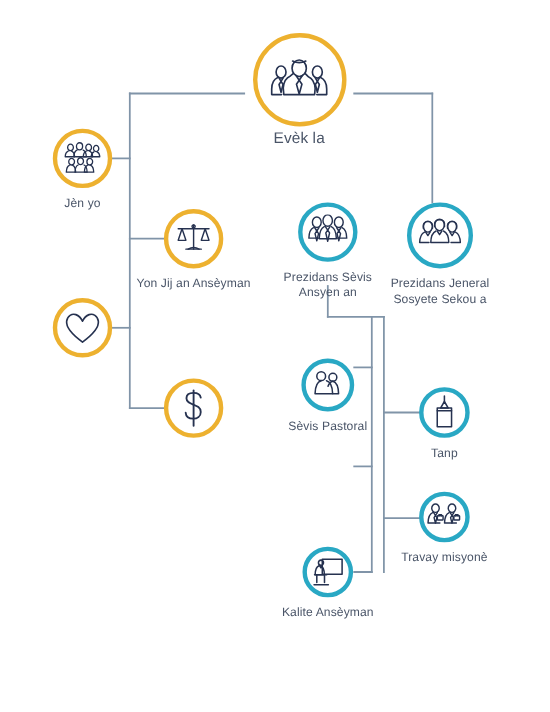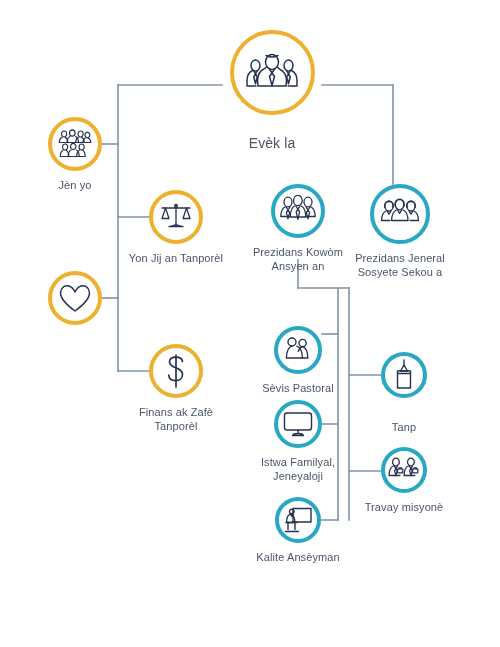--- a/index.html
+++ b/index.html
@@ -47,21 +47,21 @@
     text-align: center;
     color: #4a5568;
     font-size: 11px;
     line-height: 14px;
     white-space: pre-line;
     letter-spacing: 0.1px;
   }
   .node-root .node-label {
     font-size: 14px;
     line-height: 17px;
-    margin-top: 20px;
+    margin-top: 2px;
   }
   .node-ring svg { display: block; }
 </style>
 </head>
 <body>
 
 <div id="chart-root">
 
   <svg id="connector-layer" viewBox="0 0 500 647" xmlns="http://www.w3.org/2000/svg">
     <g stroke="#8094a8" stroke-width="1.6" fill="none" stroke-linecap="square">
@@ -152,21 +152,21 @@
             <path d="M3 7 h28"></path>
             <path d="M17 3.5 a1.4 1.4 0 1 0 0.01 0z"></path>
             <path d="M3 7 L-0.5 17.5 h7z" transform="translate(3.5,0)"></path>
             <path d="M31 7 L27.5 17.5 h7z" transform="translate(-3.5,0)"></path>
             <path d="M10 25.5 h14"></path>
             <path d="M12 25.5 q5 -3 10 0"></path>
           </g>
         </svg>
       </span>
     </div>
-    <div class="node-label">Yon Jij an Tanporèl</div>
+    <div class="node-label">Yon Jij an Ansèyman</div>
   </div>
 
   <div class="node" style="left:75px; top:271px;">
     <div class="node-ring ring-gold" style="width:54px;height:54px;">
       <span>
         <svg width="34" height="31" viewBox="0 0 34 31">
           <path d="M17 28 C 6 20 2 14 2.6 9 C 3.2 4 7.5 1.8 11 3 C 13.6 3.9 15.8 6.4 17 9 C 18.2 6.4 20.4 3.9 23 3 C 26.5 1.8 30.8 4 31.4 9 C 32 14 28 20 17 28 Z" fill="none" stroke="#263250" stroke-width="1.5" stroke-linejoin="round"></path>
         </svg>
       </span>
     </div>
@@ -176,22 +176,20 @@
     <div class="node-ring ring-gold" style="width:54px;height:54px;">
       <span>
         <svg width="26" height="36" viewBox="0 0 26 36">
           <g fill="none" stroke="#263250" stroke-width="1.7" stroke-linecap="round" stroke-linejoin="round">
             <path d="M13 2 v32"></path>
             <path d="M19.5 8.5 C 19 5.5 16.5 4.2 13 4.2 C 9 4.2 6.5 6 6.5 9 C 6.5 16 19.5 13.5 19.5 21.5 C 19.5 25.5 16.3 27.6 12.7 27.6 C 8.6 27.6 6 25.6 5.8 22.2"></path>
           </g>
         </svg>
       </span>
     </div>
-    <div class="node-label">Finans ak Zafè
-Tanporèl</div>
   </div>
 
   <div class="node" style="left:298px; top:184px;">
     <div class="node-ring ring-teal" style="width:54px;height:54px;">
       <span>
         <svg width="38" height="32" viewBox="0 0 38 32">
           <g fill="none" stroke="#263250" stroke-width="1.3" stroke-linejoin="round" stroke-linecap="round">
             <path d="M5 7 a4 4.8 0 1 1 8 0 a4 4.8 0 1 1 -8 0z"></path>
             <path d="M6 12 q-4 1.8 -4.2 9.5 h9"></path>
             <path d="M7 12 l2 3 l2 -3"></path>
@@ -201,21 +199,21 @@
             <path d="M16.8 11 l2.1 3.2 l2.1 -3.2"></path>
             <path d="M18.9 14.2 l-1.7 2.6 l1.7 7.5 l1.7 -7.5z"></path>
             <path d="M25 7 a4 4.8 0 1 1 8 0 a4 4.8 0 1 1 -8 0z"></path>
             <path d="M32 12 q4 1.8 4.2 9.5 h-9"></path>
             <path d="M27 12 l2 3 l2 -3"></path>
             <path d="M29 15 l-1.6 2.4 l1.6 6.5 l1.6 -6.5z"></path>
           </g>
         </svg>
       </span>
     </div>
-    <div class="node-label">Prezidans Kowòm
+    <div class="node-label">Prezidans Sèvis
 Ansyen an</div>
   </div>
 
   <div class="node" style="left:400px; top:184px;align-items:center;">
     <div class="node-ring ring-teal" style="width:60px;height:60px;">
       <span>
         <svg width="42" height="32" viewBox="0 0 42 32">
           <g fill="none" stroke="#263250" stroke-width="1.3" stroke-linejoin="round" stroke-linecap="round">
             <path d="M6 8 a4 5 0 1 1 8 0 a4 5 0 1 1 -8 0z"></path>
             <path d="M5.8 9.5 q-1 -6 4.2 -6 q5.2 0 4.2 6"></path>
@@ -247,35 +245,20 @@
             <path d="M20.6 10.6 q5 1.4 5.2 11.4 h-5.2"></path>
             <path d="M10 10.2 q-5.4 1.6 -5.6 11.8 h16 q-0.2 -10.2 -5.6 -11.8"></path>
             <path d="M20.6 10.6 q-3.2 0.9 -4.4 4.6"></path>
           </g>
         </svg>
       </span>
     </div>
     <div class="node-label">Sèvis Pastoral</div>
   </div>
 
-  <div class="node" style="left:298px; top:400px;">
-    <div class="node-ring ring-teal" style="width:48px;height:48px;">
-      <span>
-        <svg width="32" height="28" viewBox="0 0 32 28">
-          <g fill="none" stroke="#263250" stroke-width="1.4" stroke-linejoin="round" stroke-linecap="round">
-            <rect x="2.5" y="3" width="27" height="17" rx="2.5"></rect>
-            <path d="M16 20 v3.5"></path>
-            <path d="M10.5 25.5 q1 -2 5.5 -2 q4.5 0 5.5 2z"></path>
-          </g>
-        </svg>
-      </span>
-    </div>
-    <div class="node-label">Istwa Familyal,
-Jeneyaloji</div>
-  </div>
 
   <div class="node" style="left:298px; top:497px;align-items:center;">
     <div class="node-ring ring-teal" style="width:46px;height:46px;">
       <span>
         <svg width="30" height="28" viewBox="0 0 30 28">
           <g fill="none" stroke="#263250" stroke-width="1.4" stroke-linejoin="round" stroke-linecap="round">
             <rect x="10" y="2.5" width="18" height="13.5"></rect>
             <path d="M6.5 5.5 a2.3 2.3 0 1 1 4.6 0 a2.3 2.3 0 1 1 -4.6 0z"></path>
             <path d="M7 8.3 q-3.4 1.2 -3.5 8.2 h8.4 q-0.1 -7 -3.5 -8.2"></path>
             <path d="M7.6 8.3 l1.2 2 l1.2 -2"></path>
@@ -283,21 +266,21 @@
             <path d="M5 16.5 v7"></path>
             <path d="M12 16.5 v7"></path>
             <path d="M2.5 25.5 h13"></path>
           </g>
         </svg>
       </span>
     </div>
     <div class="node-label">Kalite Ansèyman</div>
   </div>
 
-  <div class="node" style="left:404px; top:352px;gap:15px;">
+  <div class="node" style="left:404px; top:352px;">
     <div class="node-ring ring-teal" style="width:46px;height:46px;">
       <span>
         <svg width="26" height="32" viewBox="0 0 26 32">
           <g fill="none" stroke="#263250" stroke-width="1.4" stroke-linejoin="round" stroke-linecap="round">
             <path d="M13 1 v5"></path>
             <path d="M13 6 L9.5 12 h7z"></path>
             <path d="M6.5 12 h13 v17 h-13z"></path>
             <path d="M6.5 14.5 h13"></path>
           </g>
         </svg>

